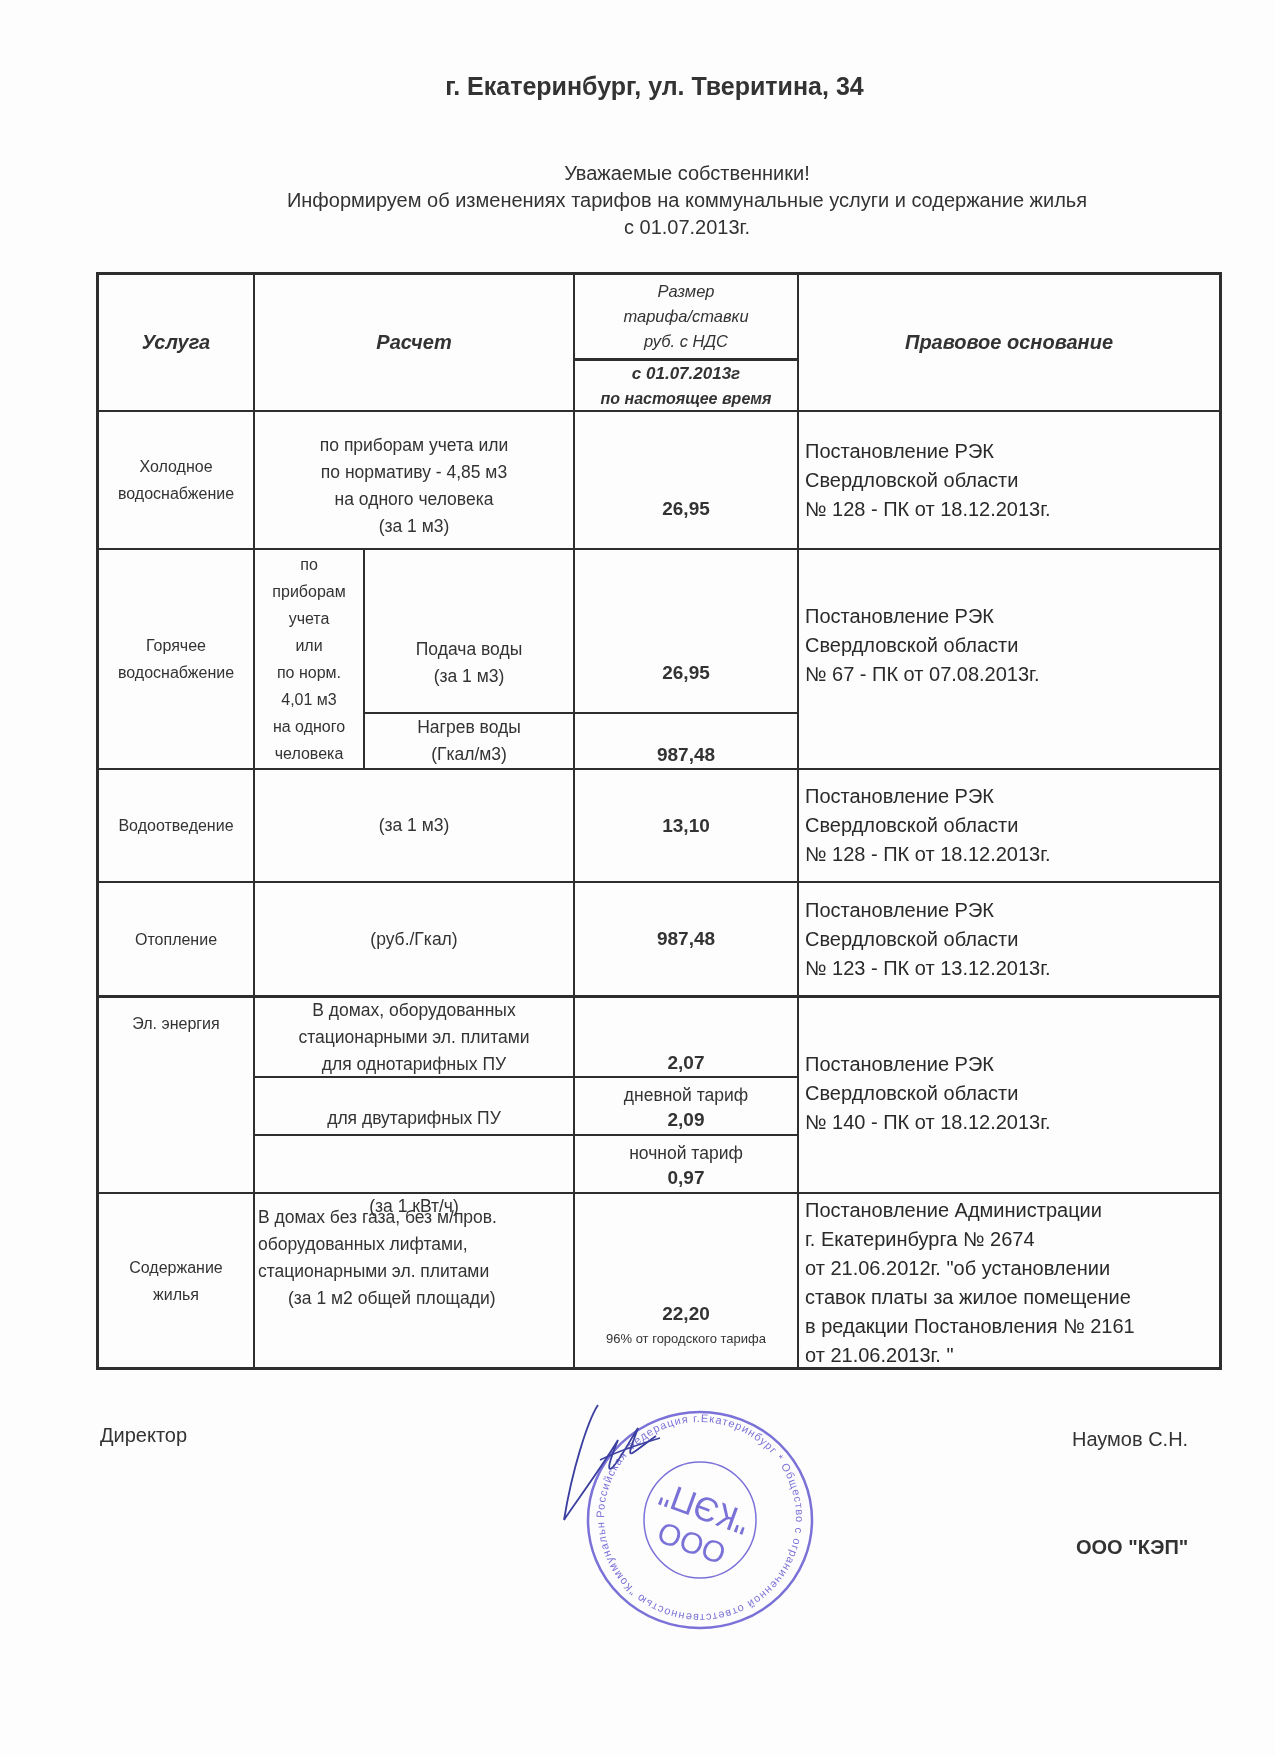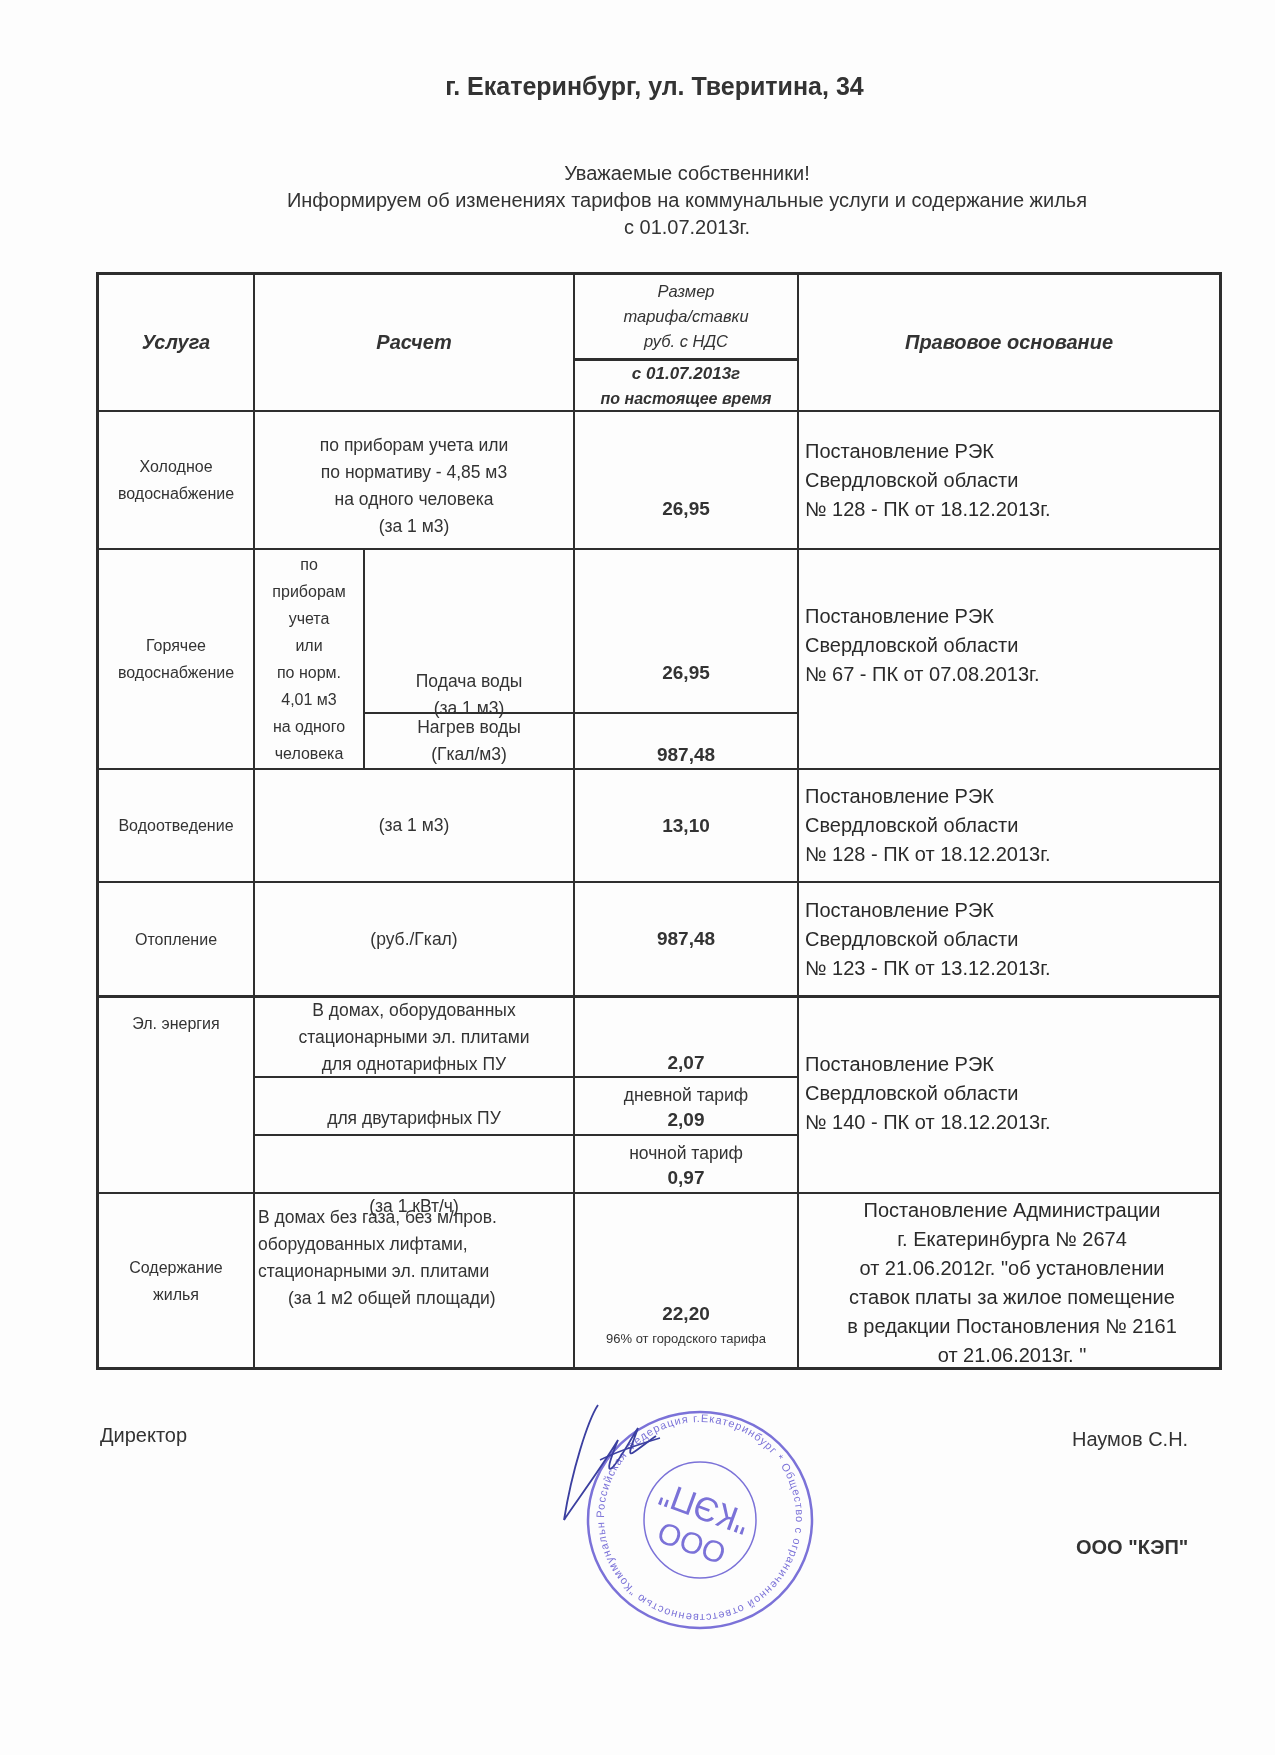--- a/index.html
+++ b/index.html
@@ -97,21 +97,21 @@
   <div class="cell small" style="left:255px; top:550px; width:108px; height:218px;">
     <div>по</div>
     <div>приборам</div>
     <div>учета</div>
     <div>или</div>
     <div>по норм.</div>
     <div>4,01 м3</div>
     <div>на одного</div>
     <div>человека</div>
   </div>
-  <div class="cell mid" style="left:365px; top:560px; width:208px; height:162px; justify-content:flex-end;">
+  <div class="cell mid" style="left:365px; top:528px; width:208px; height:162px; justify-content:flex-end;">
     <div>Подача воды</div>
     <div>(за 1 м3)</div>
   </div>
   <div class="cell bold-val" style="left:575px; top:550px; width:222px; height:162px; justify-content:flex-end; padding-bottom:28px;">26,95</div>
   <div class="cell mid" style="left:365px; top:714px; width:208px; height:54px;">
     <div>Нагрев воды</div>
     <div>(Гкал/м3)</div>
   </div>
   <div class="cell bold-val" style="left:575px; top:714px; width:222px; height:54px; justify-content:flex-end; padding-bottom:2px;">987,48</div>
   <div class="cell basis" style="left:799px; top:550px; width:420px; height:218px; justify-content:flex-start; padding-top:52px;">
@@ -168,21 +168,21 @@
   <div class="cell mid" style="left:255px; top:1194px; width:318px; height:173px; justify-content:flex-start; padding-top:10px; align-items:flex-start; padding-left:3px;">
     <div>В домах без газа, без м/пров.</div>
     <div>оборудованных лифтами,</div>
     <div>стационарными эл. плитами</div>
     <div style="padding-left:30px;">(за 1 м2 общей площади)</div>
   </div>
   <div class="cell" style="left:575px; top:1194px; width:222px; height:173px;margin-top:44px;">
     <div class="bold-val">22,20</div>
     <div style="font-size:13px; color:#333; margin-top:6px;">96% от городского тарифа</div>
   </div>
-  <div class="cell basis" style="left:799px; top:1194px; width:420px; height:173px; justify-content:flex-start; padding-top:2px;align-items:center;">
+  <div class="cell basis" style="left:799px; top:1194px; width:420px; height:173px; justify-content:flex-start; padding-top:2px;">
     <div>Постановление Администрации</div>
     <div>г. Екатеринбурга № 2674</div>
     <div>от 21.06.2012г. "об установлении</div>
     <div>ставок платы за жилое помещение</div>
     <div>в редакции Постановления № 2161</div>
     <div>от 21.06.2013г. "</div>
   </div>
 </div>
 
 <div class="abs footer-txt" style="left:100px; top:1424px;">Директор</div>

